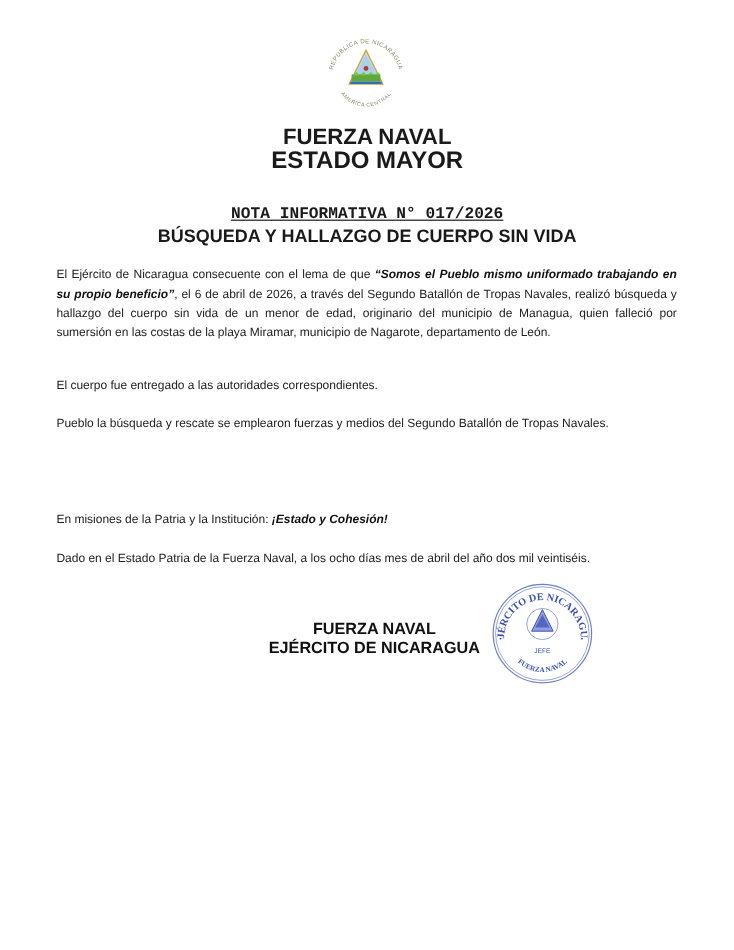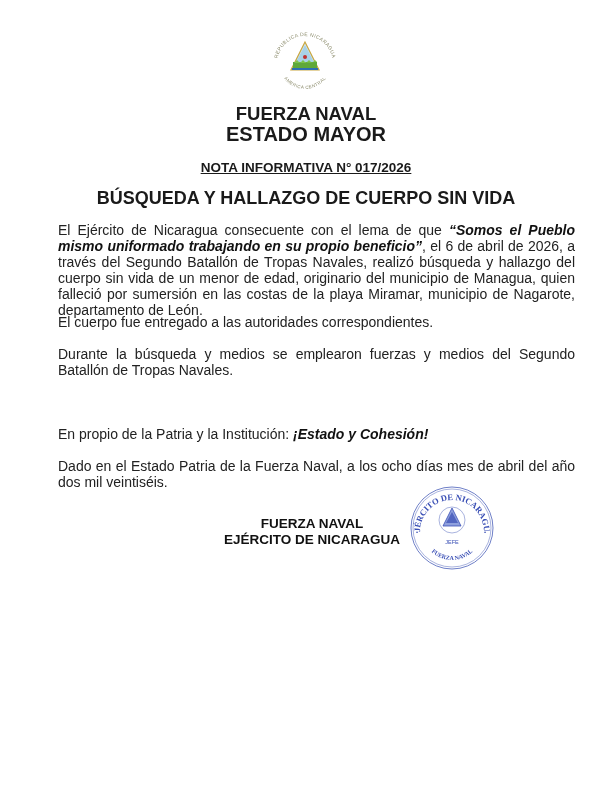--- a/index.html
+++ b/index.html
@@ -31,35 +31,36 @@
     .heading {
       position: absolute;
       left: 0;
       width: 612px;
       text-align: center;
       font-weight: bold;
     }
     .org1 { top: 104px; font-size: 18.5px; line-height: 20px; }
     .org2 { top: 124px; font-size: 20px; line-height: 20px; }
     .nota {
-      top: 160px;
+      top: 172px;
       font-size: 13.5px;
       line-height: 16px;
+      font-family: Liberation Mono, monospace;
     }
     .nota span { text-decoration: underline; }
     .subject {
       top: 190px;
-      font-size: 18px;
+      font-size: 15px;
       line-height: 16px;
     }
     .body-text {
       position: absolute;
-      left: 58px;
+      left: 47px;
       width: 517px;
-      font-size: 14px;
+      font-size: 10px;
       line-height: 16px;
       text-align: justify;
       color: #222;
     }
     .p1 { top: 222px; }
     .p2 { top: 314px; }
     .p3 { top: 346px; }
     .p4 { top: 394px; }
     .p5 { top: 426px; }
     .p6 { top: 458px; }
@@ -114,24 +115,24 @@
   <div class="heading nota">
     <span>NOTA INFORMATIVA N° 017/2026</span>
   </div>
 
   <div class="heading subject">BÚSQUEDA Y HALLAZGO DE CUERPO SIN VIDA</div>
 
   <div class="body-text p1"><span>El Ejército de Nicaragua consecuente con el lema de que </span><span class="bi">“Somos el Pueblo mismo uniformado trabajando en su propio beneficio”</span><span>, el 6 de abril de 2026, a través del Segundo Batallón de Tropas Navales, realizó búsqueda y hallazgo del cuerpo sin vida de un menor de edad, originario del municipio de Managua, quien falleció por sumersión en las costas de la playa Miramar, municipio de Nagarote, departamento de León.</span></div>
 
   <div class="body-text p2">El cuerpo fue entregado a las autoridades correspondientes.</div>
 
-  <div class="body-text p3">Durante la búsqueda y medios se emplearon fuerzas y medios del Segundo Batallón de Tropas Navales.</div>
+  <div class="body-text p3">Pueblo la búsqueda y rescate se emplearon fuerzas y medios del Segundo Batallón de Tropas Navales.</div>
 
 
-  <div class="body-text p5"><span>En propio de la Patria y la Institución: </span><span class="bi">¡Estado y Cohesión!</span></div>
+  <div class="body-text p5"><span>En misiones de la Patria y la Institución: </span><span class="bi">¡Estado y Cohesión!</span></div>
 
   <div class="body-text p6">Dado en el Estado Patria de la Fuerza Naval, a los ocho días mes de abril del año dos mil veintiséis.</div>
 
   <div class="sig sig1">FUERZA NAVAL</div>
   <div class="sig sig2">EJÉRCITO DE NICARAGUA</div>
 
   <svg class="stamp" viewBox="0 0 88 88">
     <defs>
       <path id="stampArcTop" d="M 12 48 A 32 32 0 0 1 76 48"></path>
       <path id="stampArcBot" d="M 20 64 A 30 30 0 0 0 68 64"></path>

